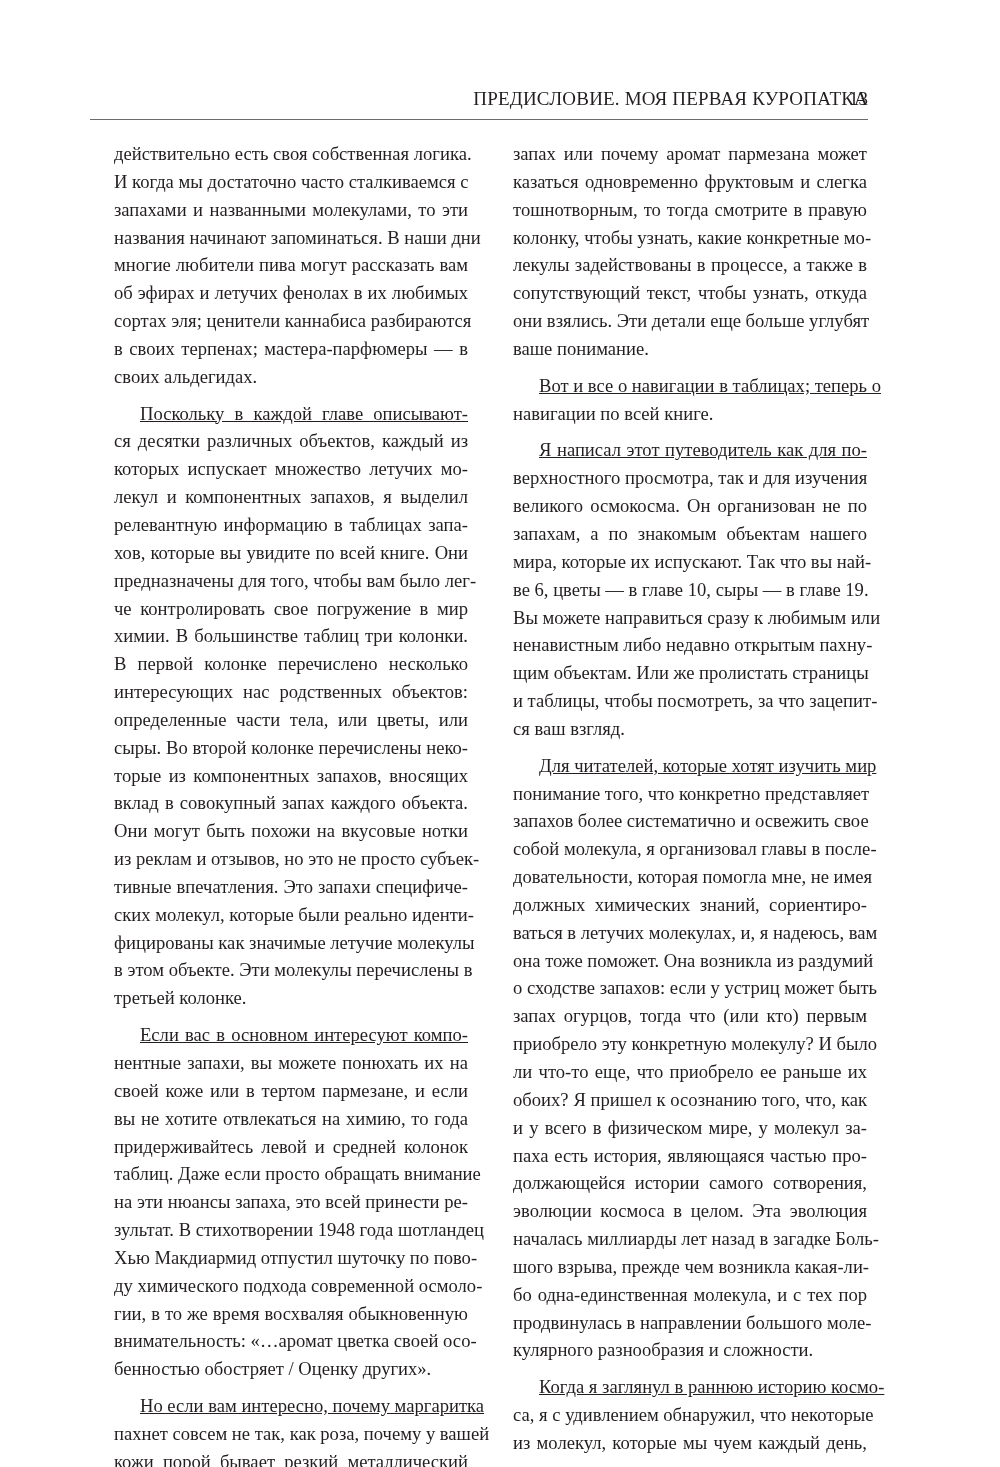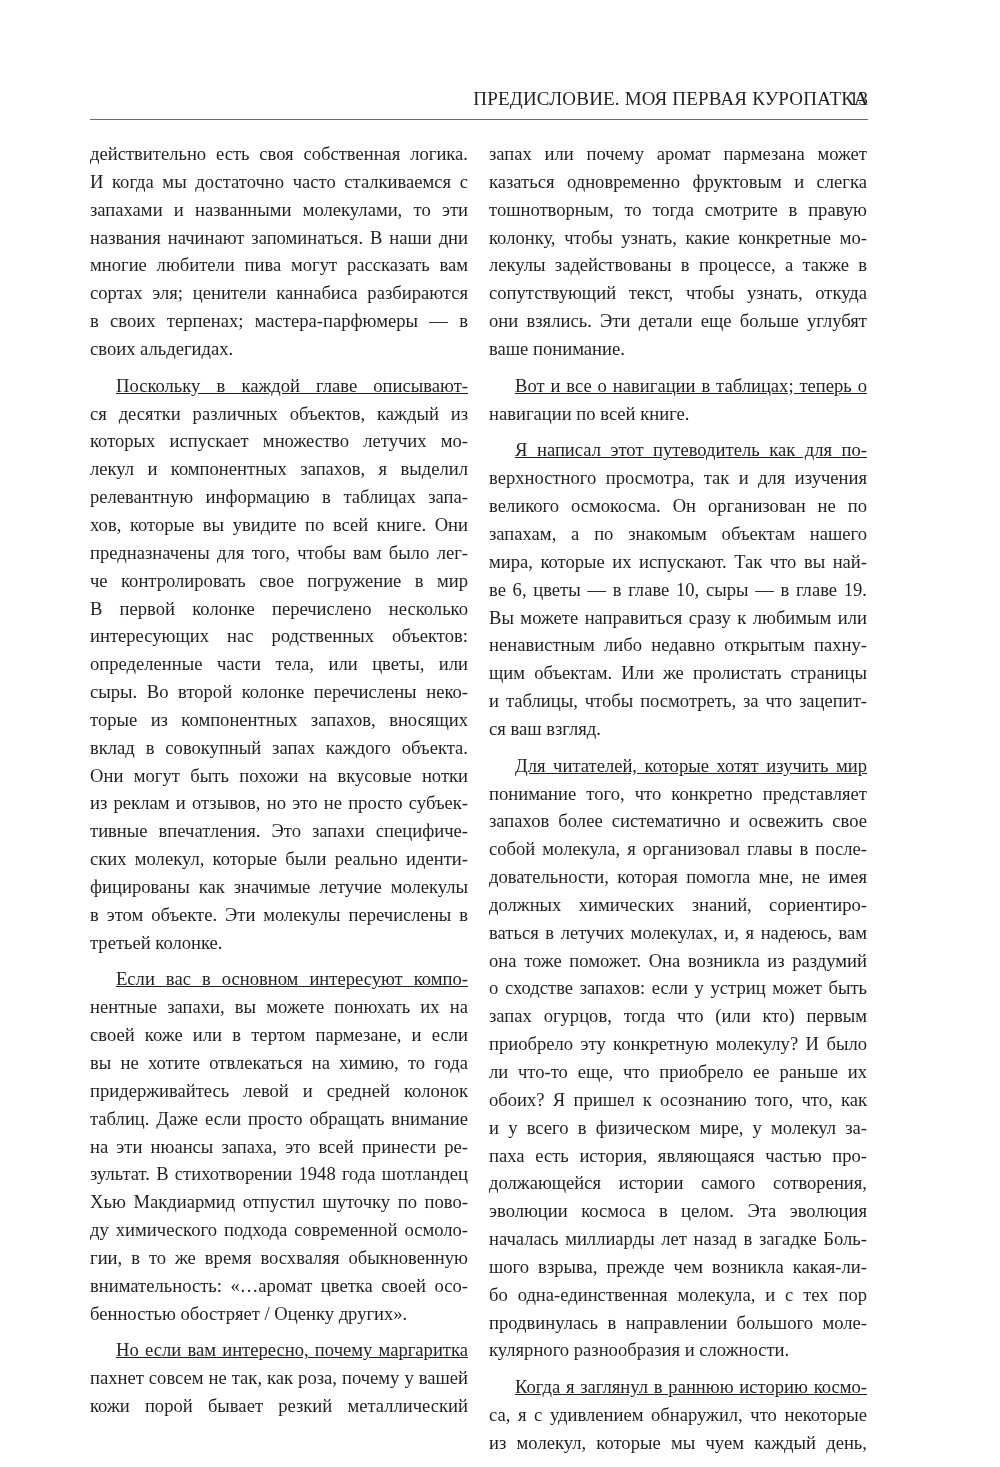--- a/index.html
+++ b/index.html
@@ -12,52 +12,54 @@
   .rule { position: absolute; left: 90px; top: 119px; width: 778px; height: 0;
           border-top: 1.6px solid #6b6b6b; }
   .column { position: absolute; top: 140px; width: 378px; font-size: 18.6px;
             line-height: 27.85px; text-align: justify; hyphens: manual; }
   .col-left { left: 90px; }
   .col-right { left: 489px; }
   .line { display: block; height: 27.85px; white-space: nowrap; text-align: justify;
           text-align-last: justify; overflow: visible; }
   .line.last { text-align-last: left; }
   .line.indent { padding-left: 26px; text-decoration: underline; }
-  .para { margin-bottom: 9px; }
+  .para { margin-bottom: 9px; margin-left: 24px; }
   .para:last-child { margin-bottom: 0; }
 </style>
 </head>
 <body>
 
 <div class="header">
   <span class="running-title">ПРЕДИСЛОВИЕ. МОЯ ПЕРВАЯ КУРОПАТКА</span>
   <span class="page-number">13</span>
 </div>
 <div class="rule"></div>
 
 <div class="column col-left">
     <div class="para">
       <span class="line">действительно есть своя собственная логика.</span>
       <span class="line">И когда мы достаточно часто сталкиваемся с</span>
       <span class="line">запахами и названными молекулами, то эти</span>
       <span class="line">названия начинают запоминаться. В наши дни</span>
       <span class="line">многие любители пива могут рассказать вам</span>
+      <span class="line">об эфирах и летучих фенолах в их любимых</span>
       <span class="line">сортах эля; ценители каннабиса разбираются</span>
       <span class="line">в своих терпенах; мастера-парфюмеры — в</span>
       <span class="line last">своих альдегидах.</span>
     </div>
     <div class="para">
       <span class="line indent">Поскольку в каждой главе описывают-</span>
       <span class="line">ся десятки различных объектов, каждый из</span>
       <span class="line">которых испускает множество летучих мо-</span>
       <span class="line">лекул и компонентных запахов, я выделил</span>
       <span class="line">релевантную информацию в таблицах запа-</span>
       <span class="line">хов, которые вы увидите по всей книге. Они</span>
       <span class="line">предназначены для того, чтобы вам было лег-</span>
       <span class="line">че контролировать свое погружение в мир</span>
+      <span class="line">химии. В большинстве таблиц три колонки.</span>
       <span class="line">В первой колонке перечислено несколько</span>
       <span class="line">интересующих нас родственных объектов:</span>
       <span class="line">определенные части тела, или цветы, или</span>
       <span class="line">сыры. Во второй колонке перечислены неко-</span>
       <span class="line">торые из компонентных запахов, вносящих</span>
       <span class="line">вклад в совокупный запах каждого объекта.</span>
       <span class="line">Они могут быть похожи на вкусовые нотки</span>
       <span class="line">из реклам и отзывов, но это не просто субъек-</span>
       <span class="line">тивные впечатления. Это запахи специфиче-</span>
       <span class="line">ских молекул, которые были реально иденти-</span>

